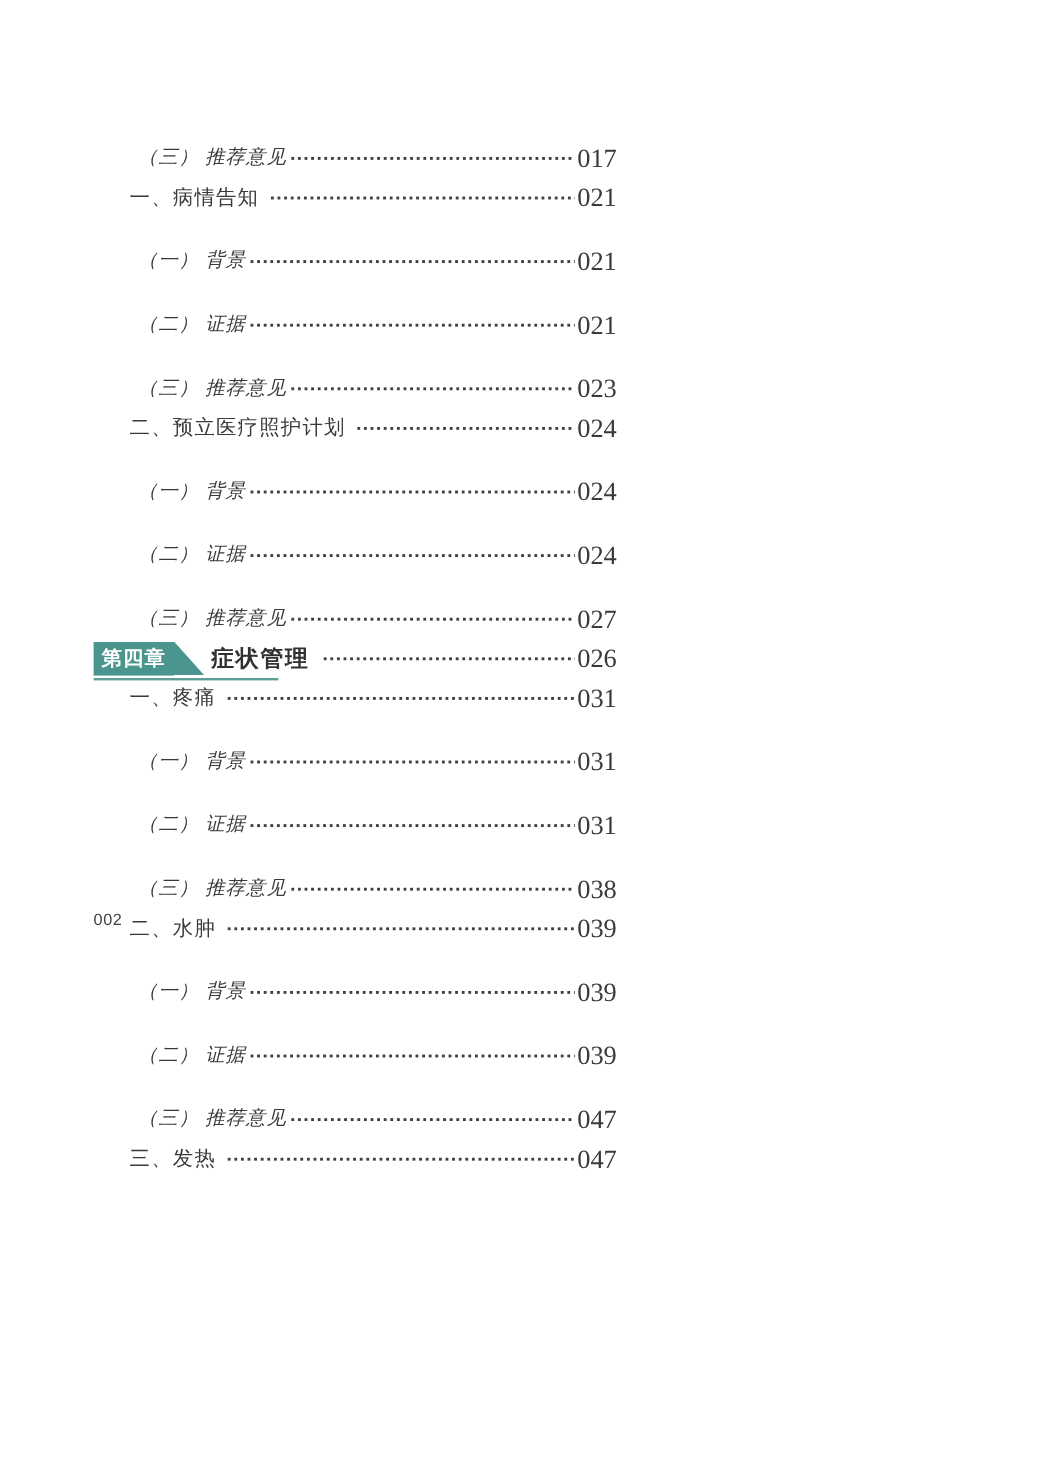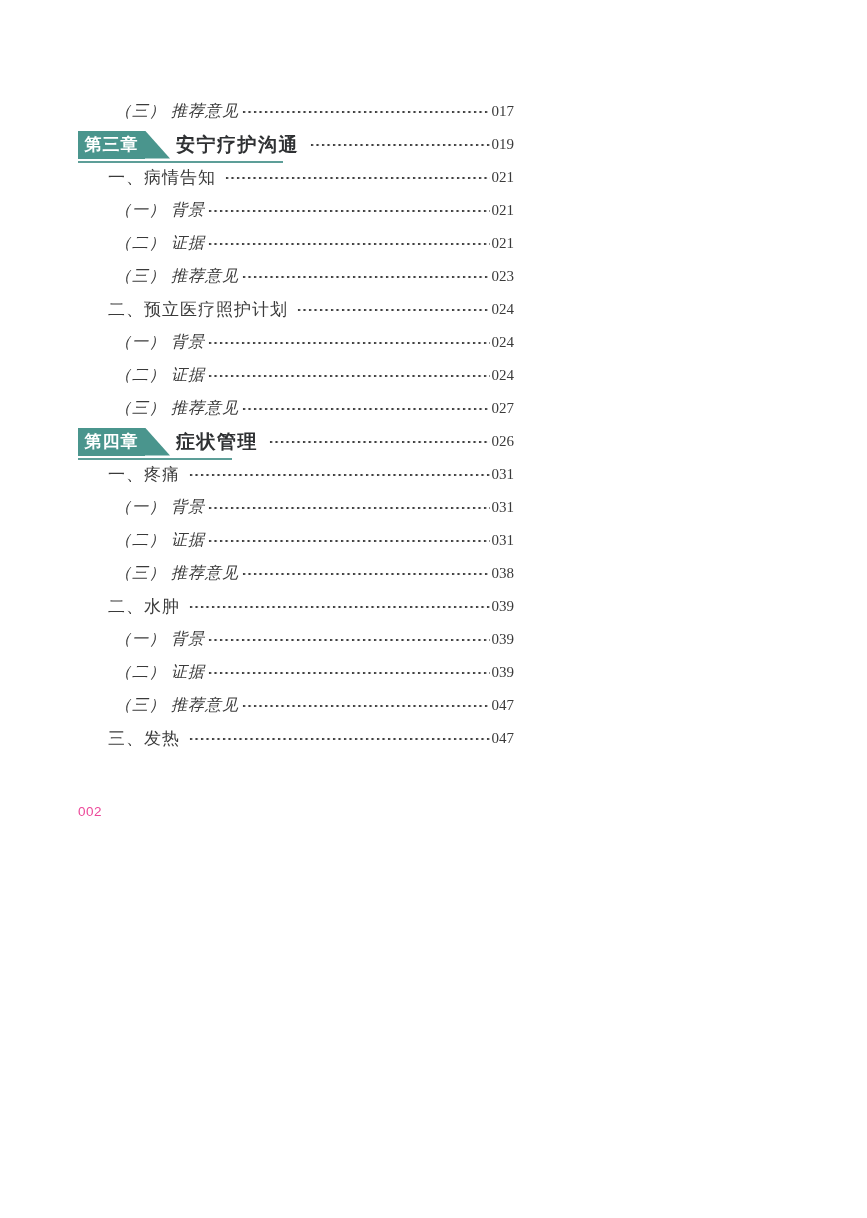--- a/index.html
+++ b/index.html
@@ -23,21 +23,21 @@
     left:78px;top:95px;
     width:436px;
   }
   .row{
     position:relative;
     display:flex;
     align-items:center;
     height:33px;
     white-space:nowrap;
   }
-  .row.sub{padding-left:37px;}
+  .row.sub{padding-left:37px;margin-top:20px;}
   .label{
     font-size:17px;
     letter-spacing:1px;
     color:var(--text);
   }
   .row.sub .label{
     font-style:italic;
     font-size:16px;
   }
   .row.level1 .label{margin-right:9px;margin-left:30px;}
@@ -47,21 +47,21 @@
     height:4px;
     align-self:center;
     margin-right:2px;
     background-image:radial-gradient(circle at 2px 2px, var(--dots) 1.15px, transparent 1.45px);
     background-size:5.5px 4px;
     background-repeat:repeat-x;
     background-position:0 50%;
   }
   .pagenum{
     font-family:"Liberation Serif", serif;
-    font-size:15px;
+    font-size:22px;
     color:var(--text);
     text-align:center;
   }
   
   .badge-wrap{
     position:relative;
     display:inline-flex;
     height:28px;
     margin-right:12px;
   }
@@ -93,46 +93,36 @@
     font-family:"Liberation Sans", sans-serif;
     font-weight:bold;
     font-size:19px;
     letter-spacing:1.5px;
     color:#2f3133;
     margin-left:-6px;
     margin-right:11px;
   }
   .footer-num{
     position:absolute;
-    left:78px;top:804px;
+    left:78px;top:759px;
     font-family:"Liberation Sans", sans-serif;
     font-size:13.5px;
-    color:#ec4899;
+    color:#404040;
     letter-spacing:0.5px;
   }
 </style>
 </head>
 <body>
 
 <div class="page">
   <main class="toc">
       <div class="row sub">
     <span class="label">（三） 推荐意见</span>
     <span class="leader"></span>
     <span class="pagenum">017</span>
-  </div>
-      <div class="row chapter">
-    <span class="badge-wrap">
-      <span class="badge-rect">第三章</span>
-      <span class="badge-tri"></span>
-      <span class="badge-underline" style="width: 205px;"></span>
-    </span>
-    <span class="chapter-title">安宁疗护沟通</span>
-    <span class="leader"></span>
-    <span class="pagenum">019</span>
   </div>
       <div class="row level1">
     <span class="label">一、病情告知</span>
     <span class="leader"></span>
     <span class="pagenum">021</span>
   </div>
       <div class="row sub">
     <span class="label">（一） 背景</span>
     <span class="leader"></span>
     <span class="pagenum">021</span>

